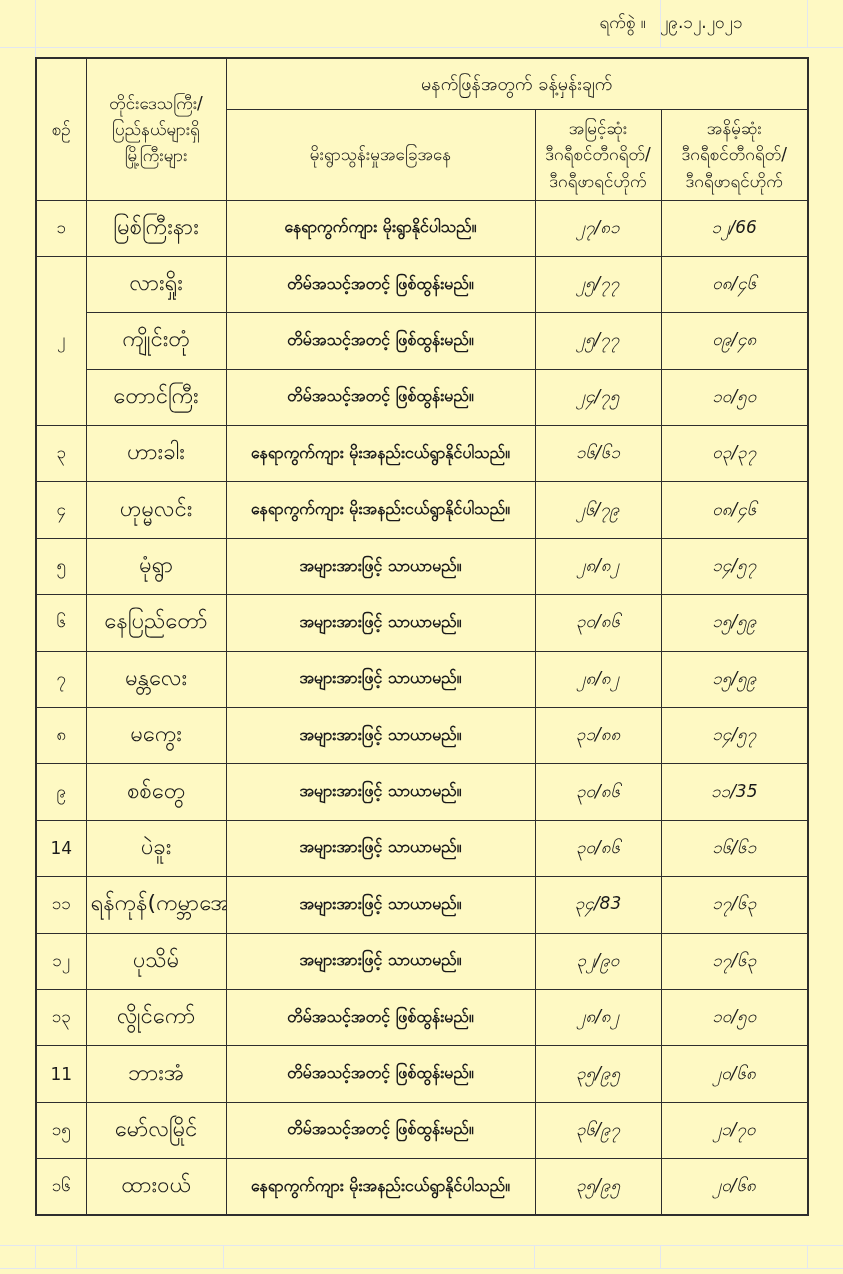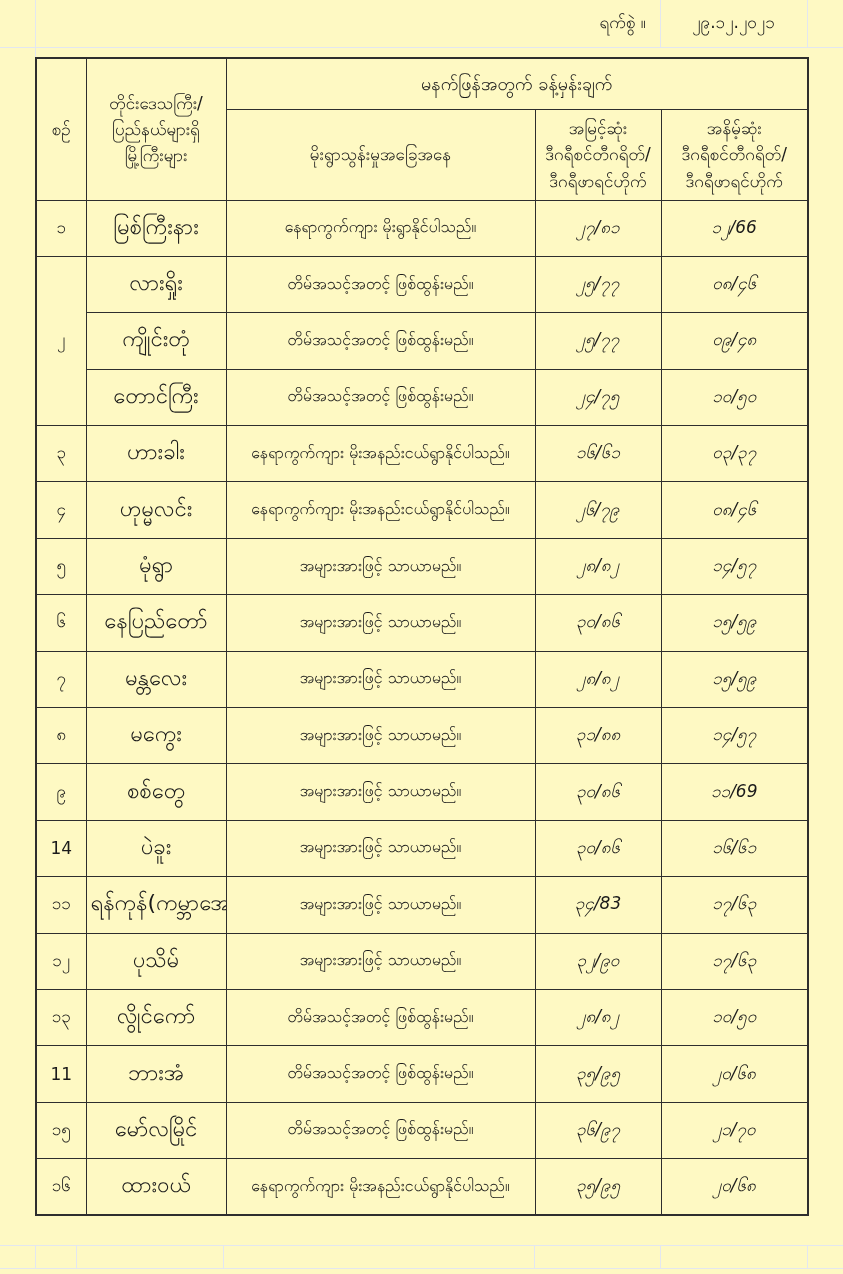--- a/index.html
+++ b/index.html
@@ -8,41 +8,41 @@
     background:#fef9c3; color:#1a1a1a;
     font-family:"DejaVu Sans","Liberation Sans",sans-serif;
   }
   
   .gh { position:absolute; height:1px; background:#e3e7f0; left:0; width:843px; }
   .gv { position:absolute; width:1px; background:#e3e7f0; }
 
   
   .date-row { position:absolute; top:0; left:0; width:807px; height:47px; display:flex; align-items:center; }
   .date-label { flex:1 1 auto; text-align:right; padding-right:14px; font-size:17px; }
-  .date-value { width:147px; text-align:center; font-size:17px; }
+  .date-value { width:147px; text-align:left; font-size:17px; }
 
   
   table.forecast {
     position:absolute; left:35px; top:57px; width:772px; height:1158px;
     border-collapse:collapse; table-layout:fixed;
     border:2px solid #2e2e2e;
   }
   .forecast th, .forecast td {
     border:1.5px solid #2e2e2e;
     text-align:center; vertical-align:middle; padding:0 4px;
     overflow:hidden;
   }
   .forecast th { font-weight:normal; font-size:17px; line-height:1.55; white-space:pre-line; }
   th.h-group { font-size:18px; }
   tr.group-row { height:51px; }
   tr.sub-row  { height:91px; }
   tbody tr    { height:56.4px; }
   td.c-serial { font-size:17px; }
   td.c-city   { font-size:22px; white-space:nowrap; }
-  td.c-cond   { font-size:16px; white-space:nowrap; }
+  td.c-cond   { font-size:16px; white-space:nowrap;font-weight:bold; }
   td.c-temp   { font-size:17px;font-style:italic; }
 </style>
 </head>
 <body>
 
 <div class="screen">
 
   <div class="gh" style="top:47px;"></div>
   <div class="gv" style="left:35px; top:0; height:57px;"></div>
   <div class="gv" style="left:660px; top:0; height:47px;"></div>
@@ -154,21 +154,21 @@
           <td class="c-city">မကွေး</td>
           <td class="c-cond">အများအားဖြင့် သာယာမည်။</td>
           <td class="c-temp">၃၁/၈၈</td>
           <td class="c-temp">၁၄/၅၇</td>
         </tr>
         <tr>
           <td class="c-serial">၉</td>
           <td class="c-city">စစ်တွေ</td>
           <td class="c-cond">အများအားဖြင့် သာယာမည်။</td>
           <td class="c-temp">၃၀/၈၆</td>
-          <td class="c-temp">၁၁/69</td>
+          <td class="c-temp">၁၁/35</td>
         </tr>
         <tr>
           <td class="c-serial">14</td>
           <td class="c-city">ပဲခူး</td>
           <td class="c-cond">အများအားဖြင့် သာယာမည်။</td>
           <td class="c-temp">၃၀/၈၆</td>
           <td class="c-temp">၁၆/၆၁</td>
         </tr>
         <tr>
           <td class="c-serial">၁၁</td>

